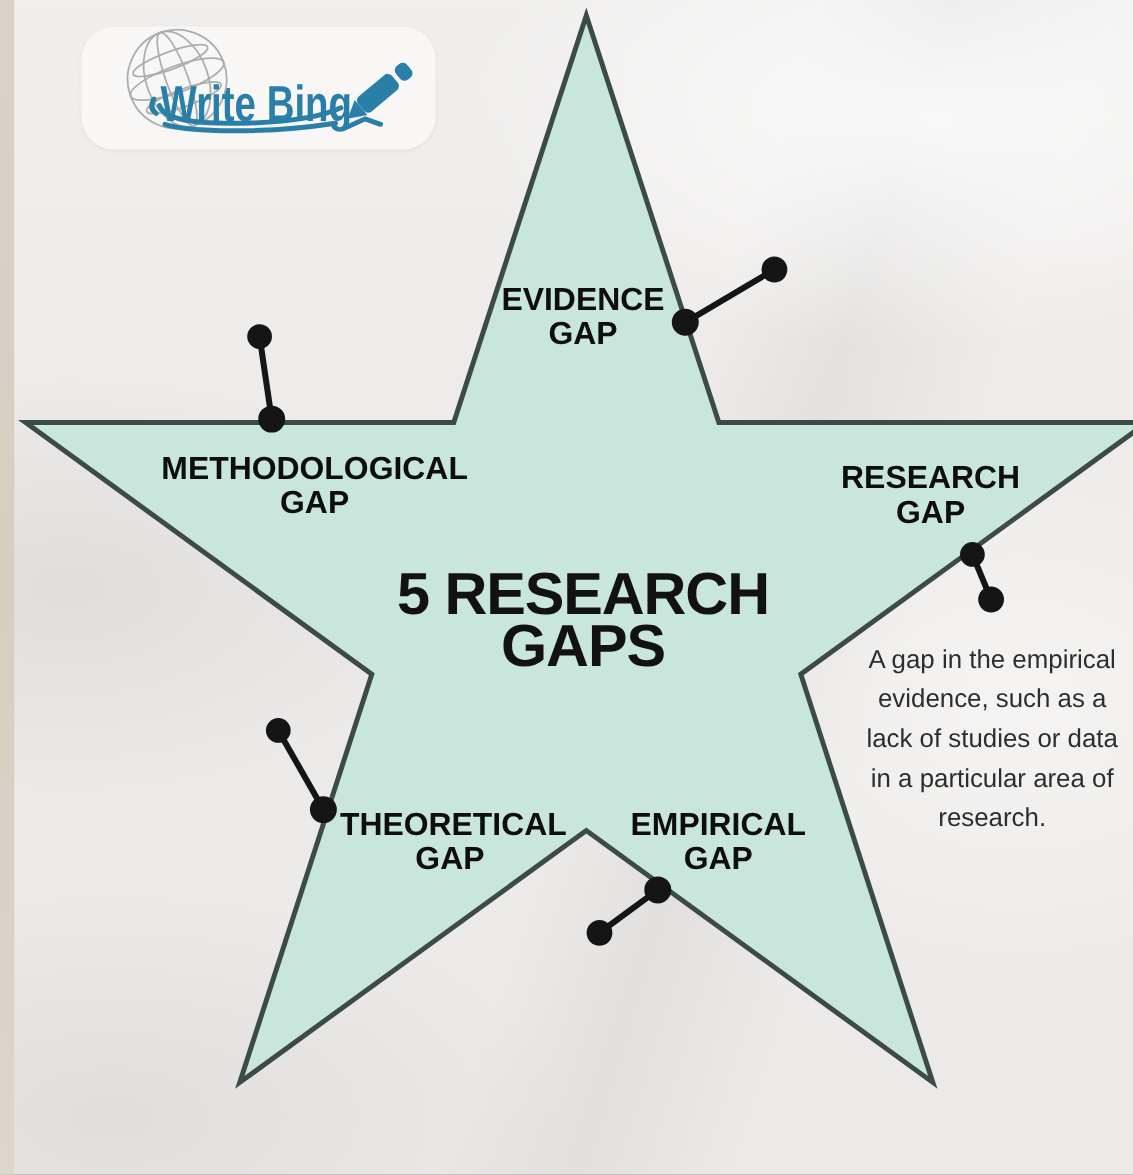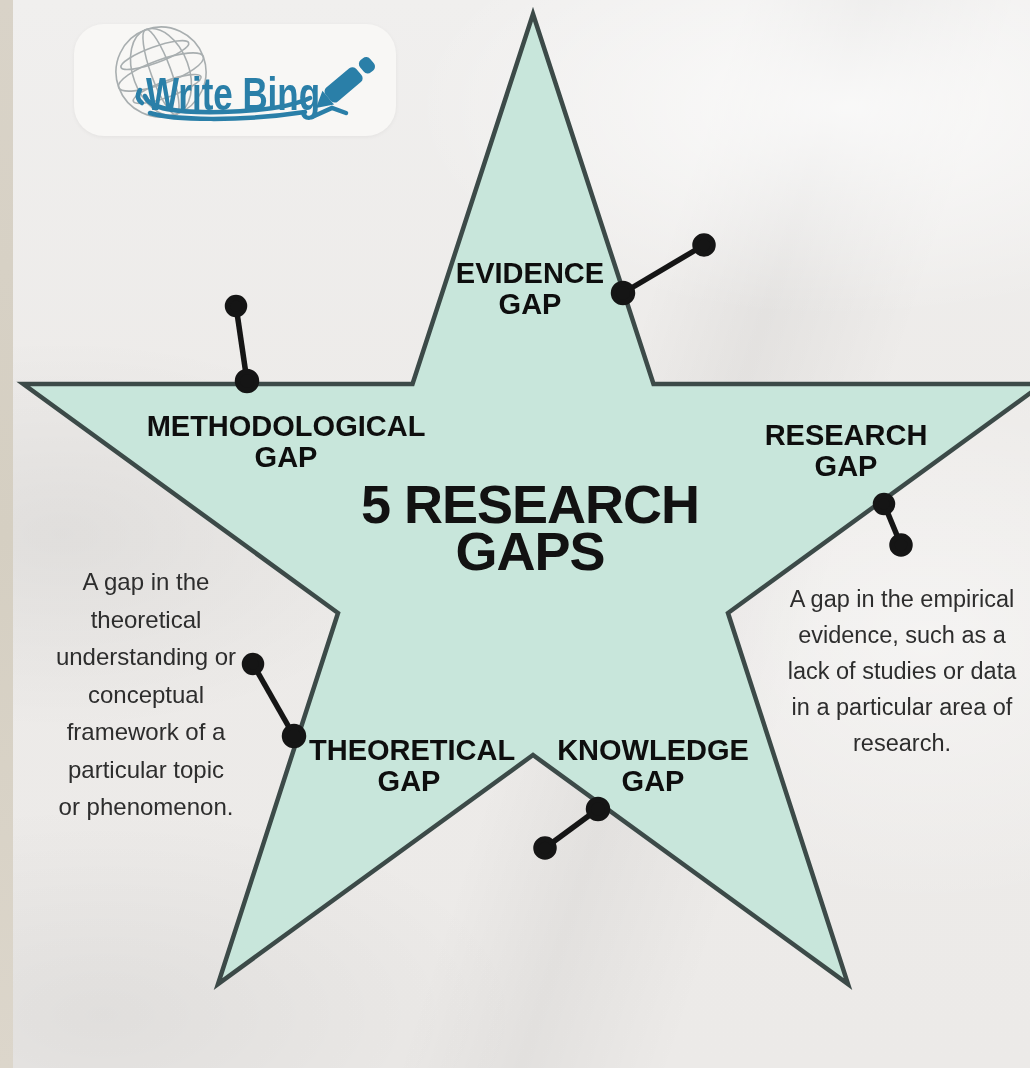--- a/index.html
+++ b/index.html
@@ -22,21 +22,21 @@
   .logo{position:absolute;left:74px;top:24px;width:322px;height:112px;border-radius:30px;
     background:#f8f7f5;box-shadow:0 1px 4px rgba(0,0,0,.05);overflow:hidden;}
   .logo svg{display:block;}
 
   
   .desc{position:absolute;white-space:pre-line;text-align:center;color:#2d2d2d;
     font-size:24px;line-height:38px;}
   .gap-label{position:absolute;white-space:pre-line;text-align:center;color:#0e0e0e;
     font-size:29px;line-height:31px;font-weight:bold;letter-spacing:0px;}
   .main-title{position:absolute;white-space:pre-line;text-align:center;color:#121212;
-    font-size:54px;line-height:47px;font-weight:bold;letter-spacing:-1px;}
+    font-size:54px;line-height:47px;font-weight:bold;letter-spacing:-1px;margin-top:36px;}
 
   .pos-title{left:330px;top:481px;width:400px;}
   .pos-evidence-label{left:430px;top:258px;width:200px;}
   .pos-methodological-label{left:136px;top:411px;width:300px;}
   .pos-empirical-label{left:746px;top:420px;width:200px;}
   .pos-theoretical-label{left:309px;top:735px;width:200px;}
   .pos-knowledge-label{left:553px;top:735px;width:200px;}
 
   .pos-evidence-desc{left:585px;top:133px;width:430px;font-size:23.5px;}
   .pos-methodological-desc{left:38px;top:157px;width:405px;}
@@ -112,29 +112,22 @@
 GAPS</div>
 
   <div class="gap-label pos-evidence-label">EVIDENCE
 GAP</div>
   <div class="gap-label pos-methodological-label">METHODOLOGICAL
 GAP</div>
   <div class="gap-label pos-empirical-label">RESEARCH
 GAP</div>
   <div class="gap-label pos-theoretical-label">THEORETICAL
 GAP</div>
-  <div class="gap-label pos-knowledge-label">KNOWLEDGE
+  <div class="gap-label pos-knowledge-label">EMPIRICAL
 GAP</div>
 
   <div class="desc pos-empirical-desc">A gap in the empirical
 evidence, such as a
 lack of studies or data
 in a particular area of
 research.</div>
-  <div class="desc pos-theoretical-desc">A gap in the
-theoretical
-understanding or
-conceptual
-framework of a
-particular topic
-or phenomenon.</div>
 
 </div>
 
 </body></html>

